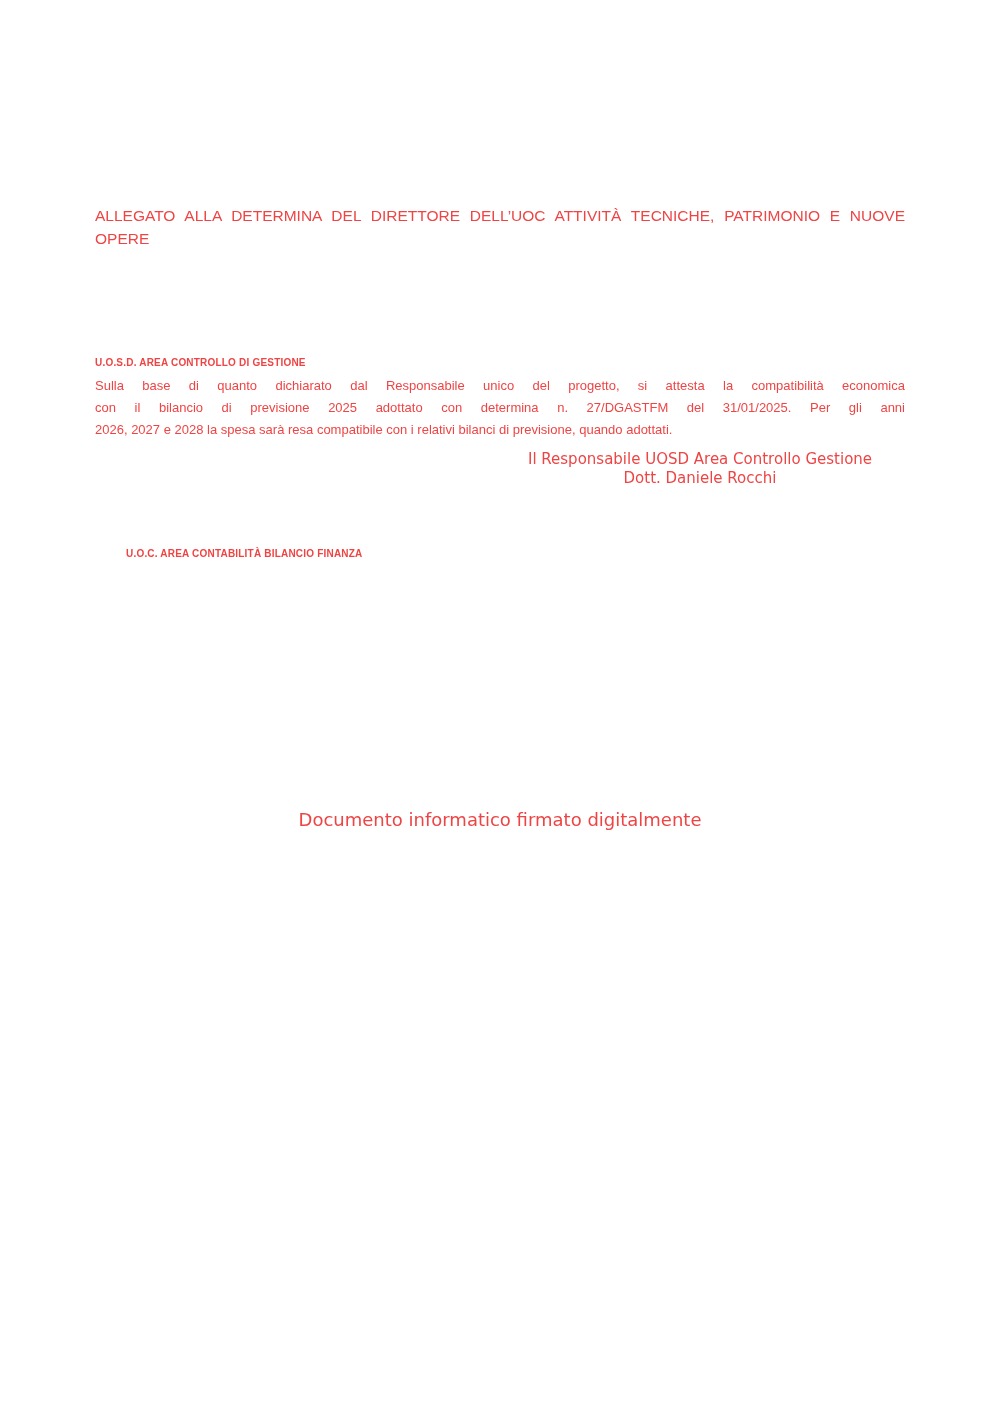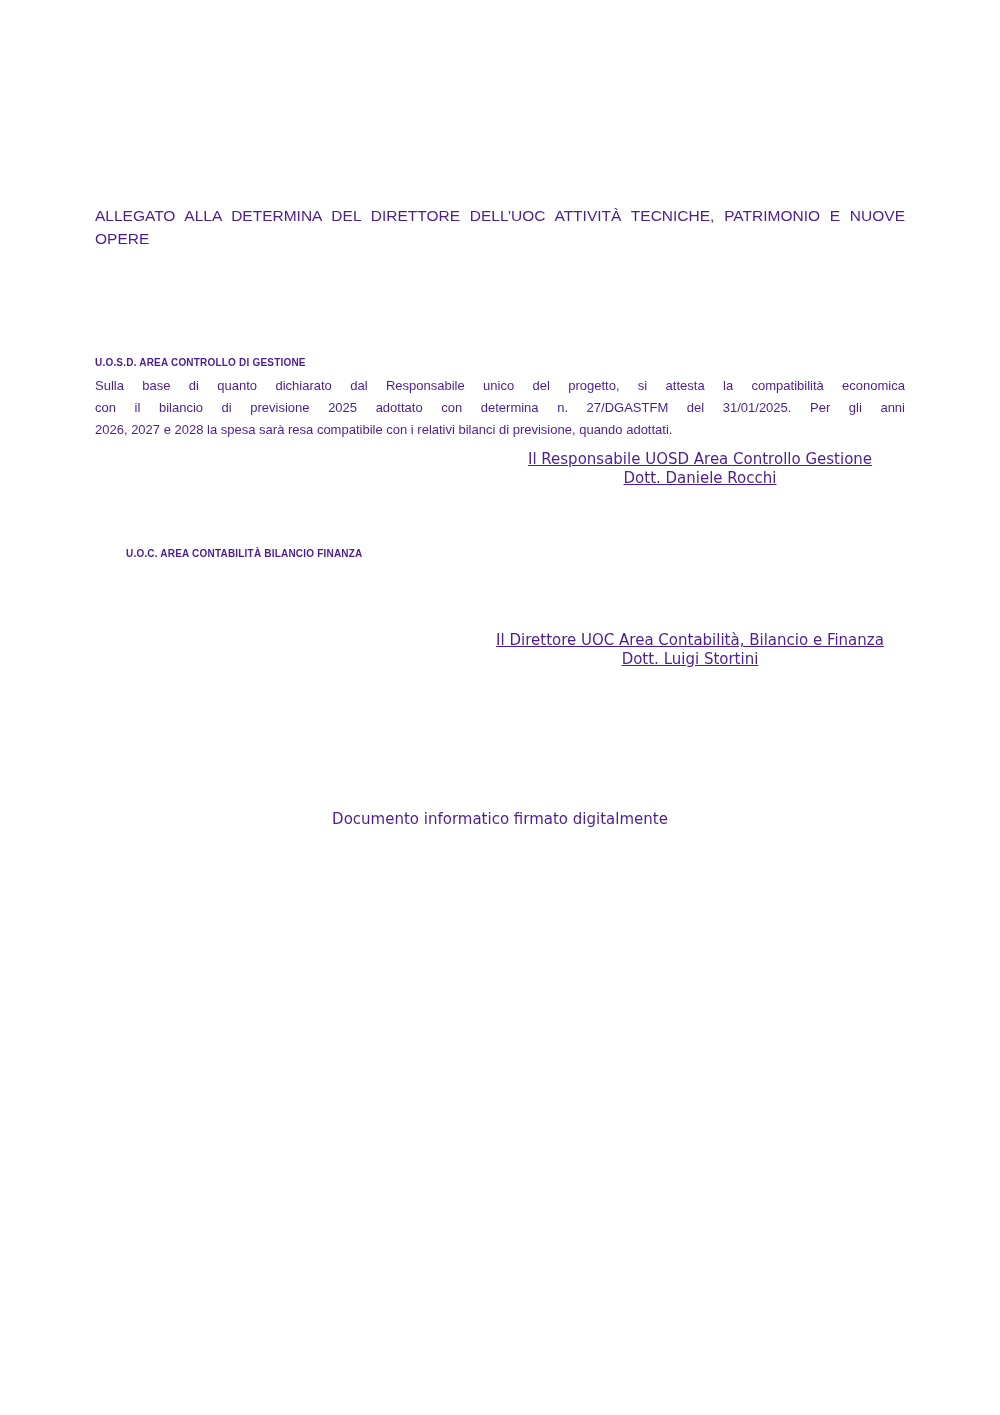--- a/index.html
+++ b/index.html
@@ -6,21 +6,21 @@
   html, body {
     margin: 0;
     padding: 0;
     background: #ffffff;
   }
   .page {
     position: relative;
     width: 1000px;
     height: 1415px;
     background: #ffffff;
-    color: #4c1d95;
+    color: #ef4444;
     font-family: "Liberation Sans", sans-serif;
     overflow: hidden;
   }
   .abs { position: absolute; }
 
   
   .title-block {
     left: 95px;
     top: 204px;
     width: 810px;
@@ -57,41 +57,40 @@
   }
   .body-uosd { top: 375px; }
   .body-uoc  { top: 568px; }
 
   
   .signature-block {
     text-align: center;
     font-family: "DejaVu Sans", sans-serif;
     font-size: 15px;
     line-height: 19px;
-    text-decoration: underline;
   }
   .signature-uosd {
     left: 500px;
     top: 450px;
     width: 400px;
   }
   .signature-uoc {
     left: 460px;
     top: 631px;
     width: 460px;
   }
 
   
   .footer-note {
     left: 95px;
     top: 810px;
     width: 810px;
     text-align: center;
     font-family: "DejaVu Sans", sans-serif;
-    font-size: 15px;
+    font-size: 18px;
     line-height: 19px;
   }
 </style>
 </head>
 <body>
 
 <div class="page">
 
   <div class="abs title-block">
     <div class="line-justify">ALLEGATO ALLA DETERMINA DEL DIRETTORE DELL’UOC ATTIVITÀ TECNICHE, PATRIMONIO E NUOVE</div>
@@ -107,20 +106,16 @@
   </div>
 
   <div class="abs signature-block signature-uosd">
     <div>Il Responsabile UOSD Area Controllo Gestione</div>
     <div>Dott. Daniele Rocchi</div>
   </div>
 
   <div class="abs section-heading heading-uoc">U.O.C. AREA CONTABILITÀ BILANCIO FINANZA</div>
 
 
-  <div class="abs signature-block signature-uoc">
-    <div>Il Direttore UOC Area Contabilità, Bilancio e Finanza</div>
-    <div>Dott. Luigi Stortini</div>
-  </div>
 
   <div class="abs footer-note">Documento informatico firmato digitalmente</div>
 
 </div>
 
 </body></html>

